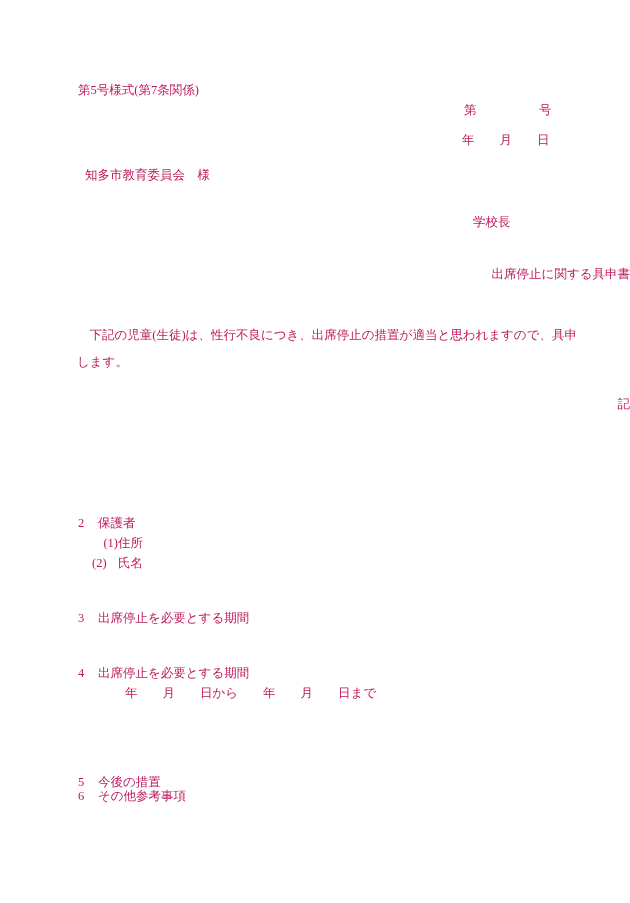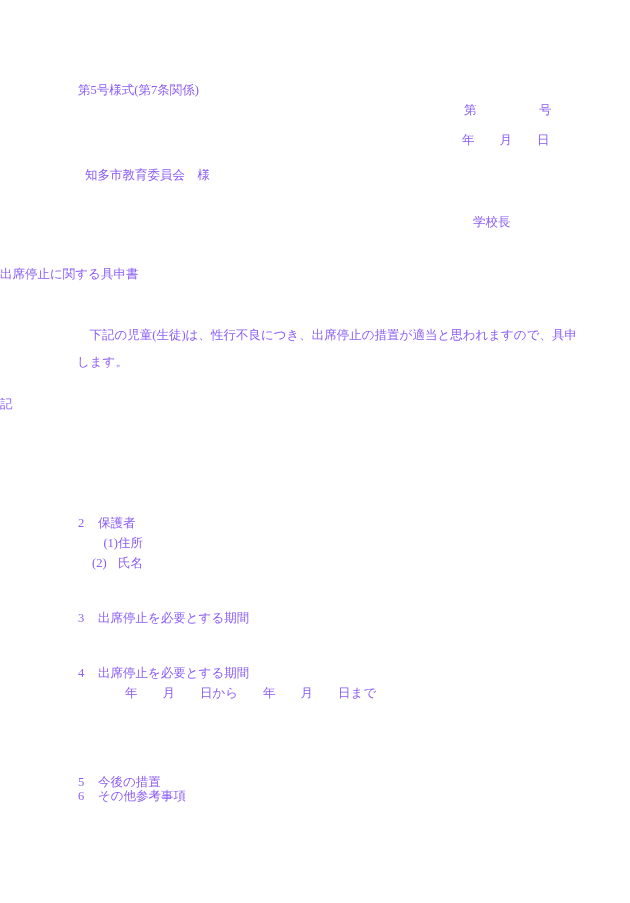--- a/index.html
+++ b/index.html
@@ -7,32 +7,32 @@
     padding: 0;
     background: #ffffff;
   }
   .page {
     position: relative;
     width: 630px;
     height: 903px;
     background: #ffffff;
     font-family: "Liberation Serif", "DejaVu Serif", serif;
     font-size: 12.5px;
-    color: #8b5cf6;
+    color: #be185d;
     overflow: hidden;
   }
   .abs {
     position: absolute;
     line-height: 1;
     white-space: nowrap;
   }
   .centered {
     left: 0;
     right: 0;
-    text-align: left;
+    text-align: right;
   }
   .body-text {
     position: absolute;
     left: 77px;
     top: 322px;
     width: 505px;
     line-height: 27px;
     white-space: pre-line;
   }
   .item { left: 78px; }

